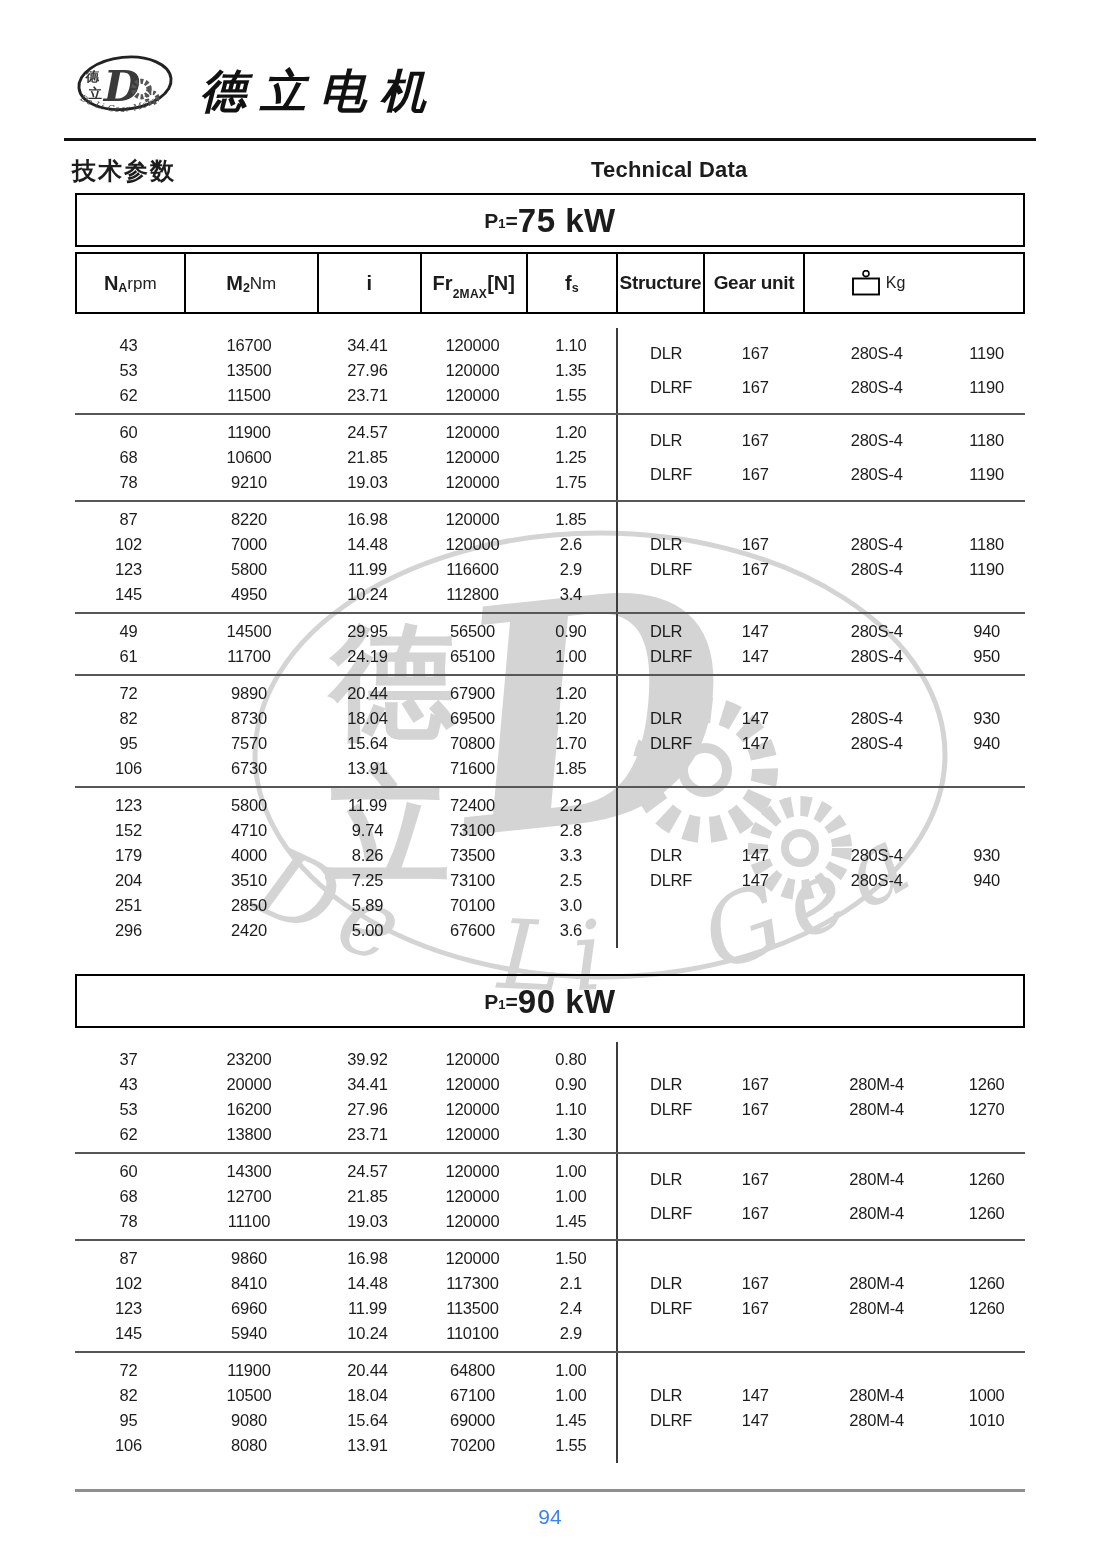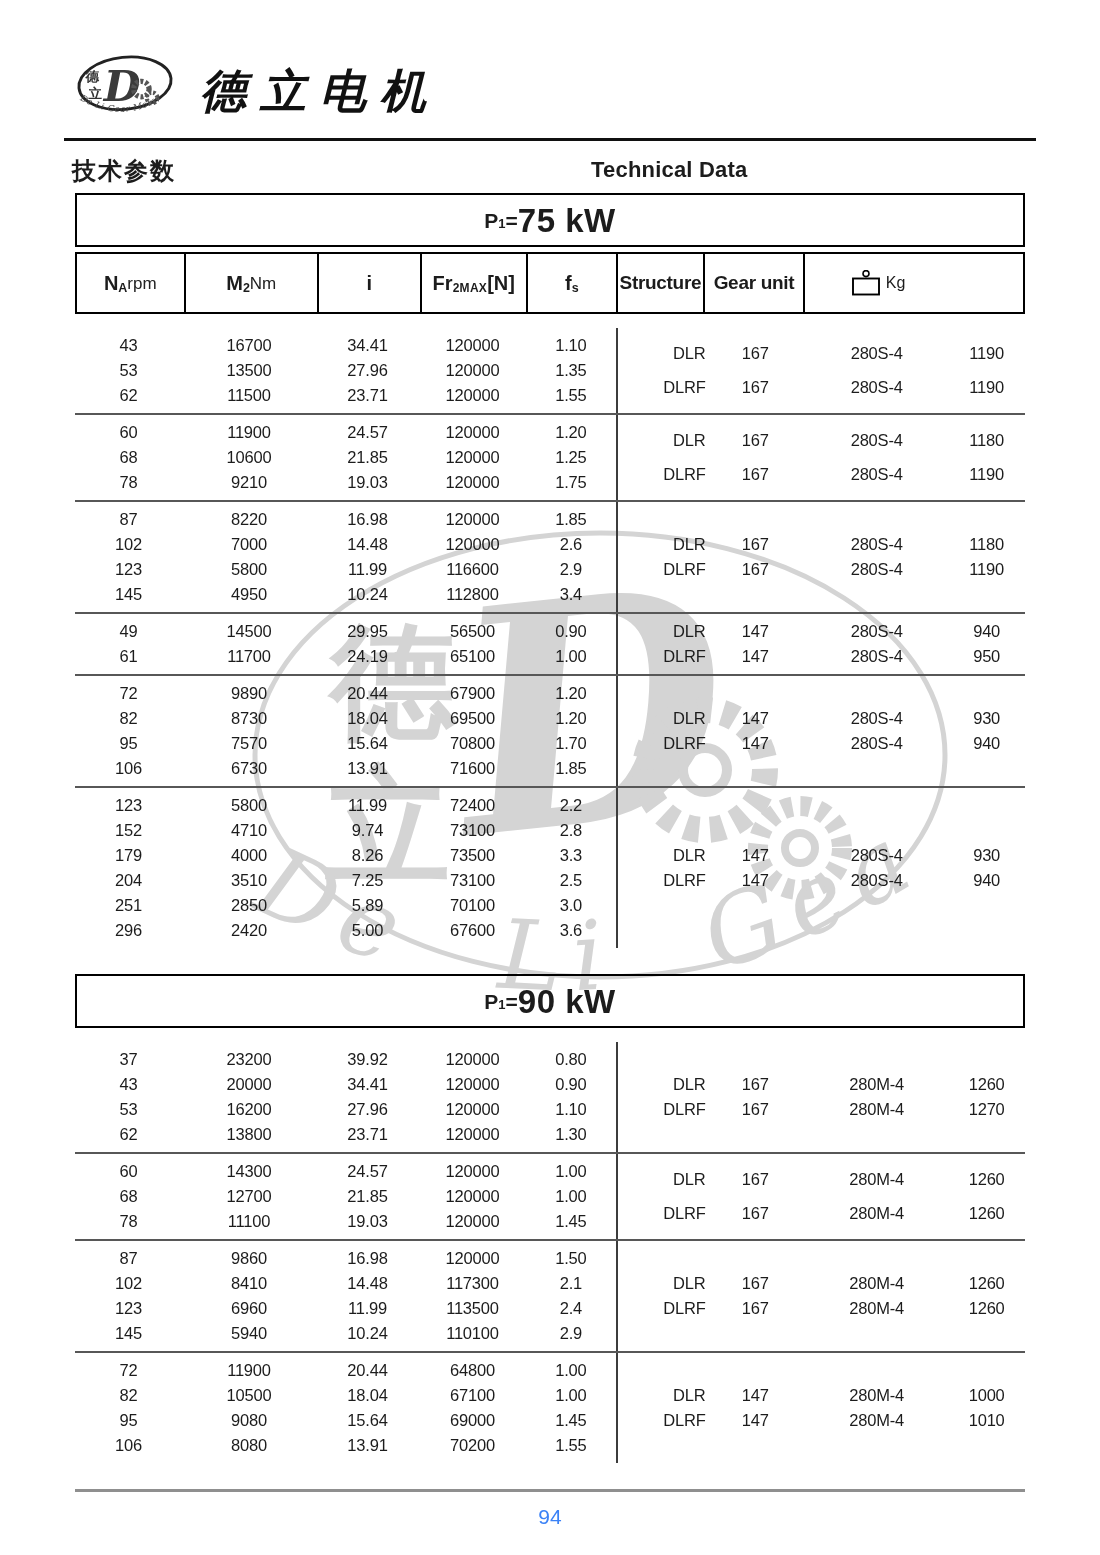--- a/index.html
+++ b/index.html
@@ -26,37 +26,37 @@
   .tp{font-size:21px;font-weight:bold;}
   .tsub{font-size:13px;font-weight:bold;position:relative;top:4px;line-height:0;}
   .teq{font-size:21px;font-weight:bold;}
   .tbig{font-size:33px;font-weight:bold;letter-spacing:0.5px;}
   .col-header{margin-top:5px;height:58px;border:2px solid #000;display:grid;
     grid-template-columns:11.26% 14.11% 10.84% 11.26% 9.47% 9.26% 10.53% 15.16% auto;}
   .hc{border-left:2px solid #000;display:flex;flex-direction:row;align-items:center;justify-content:center;line-height:1.15;}
   .hc:first-child{border-left:none;}
   .hmain{font-weight:bold;font-size:20px;}
   .hsub{font-size:12.5px;font-weight:bold;position:relative;top:2px;}
-  .hsub2{font-size:12px;font-weight:bold;position:relative;top:2px;letter-spacing:0.3px;}
+  .hsub2{font-size:12px;font-weight:bold;position:relative;top:8px;letter-spacing:0.3px;}
   .hunit{font-size:17px;font-weight:normal;color:#222;margin-top:1px;}
   .hlabel{font-weight:bold;font-size:19px;letter-spacing:-0.3px;}
   .kg-label{font-size:16px;font-weight:normal;margin-top:1px;}
   .kg-icon{display:block;}
   
   .data-area{margin-top:14px;}
   .group{display:flex;}
   .g-left{width:56.94%;display:grid;grid-template-columns:19.78% 24.77% 19.04% 19.78% 16.63%;
     grid-auto-rows:25px;align-items:center;text-align:center;padding:5px 0;}
   .cell{font-size:16.5px;letter-spacing:-0.2px;}
   .g-right{width:43.06%;border-left:2px solid #3c3c3c;display:flex;flex-direction:column;
     justify-content:center;padding:5px 0;box-sizing:border-box;}
   .r-row{display:grid;grid-template-columns:21.52% 24.45% 35.21% 18.82%;height:25px;align-items:center;text-align:center;}
   .gap3 .r-row{margin:4.5px 0;}
   .r-cell{font-size:16.5px;letter-spacing:-0.2px;}
-  .r-cell.struct{text-align:right;padding-left:32px;}
+  .r-cell.struct{text-align:left;padding-left:32px;}
   .sep{height:2px;background:#575757;}
   
   .footer{position:relative;z-index:2;margin-top:26px;}
   .footer-rule{margin:0 75px;height:3px;background:#8f8f8f;}
   .page-number{text-align:center;font-size:21px;margin-top:13px;color:#3b82f6;}
 </style>
 </head>
 <body>
 
 <div class="page">

